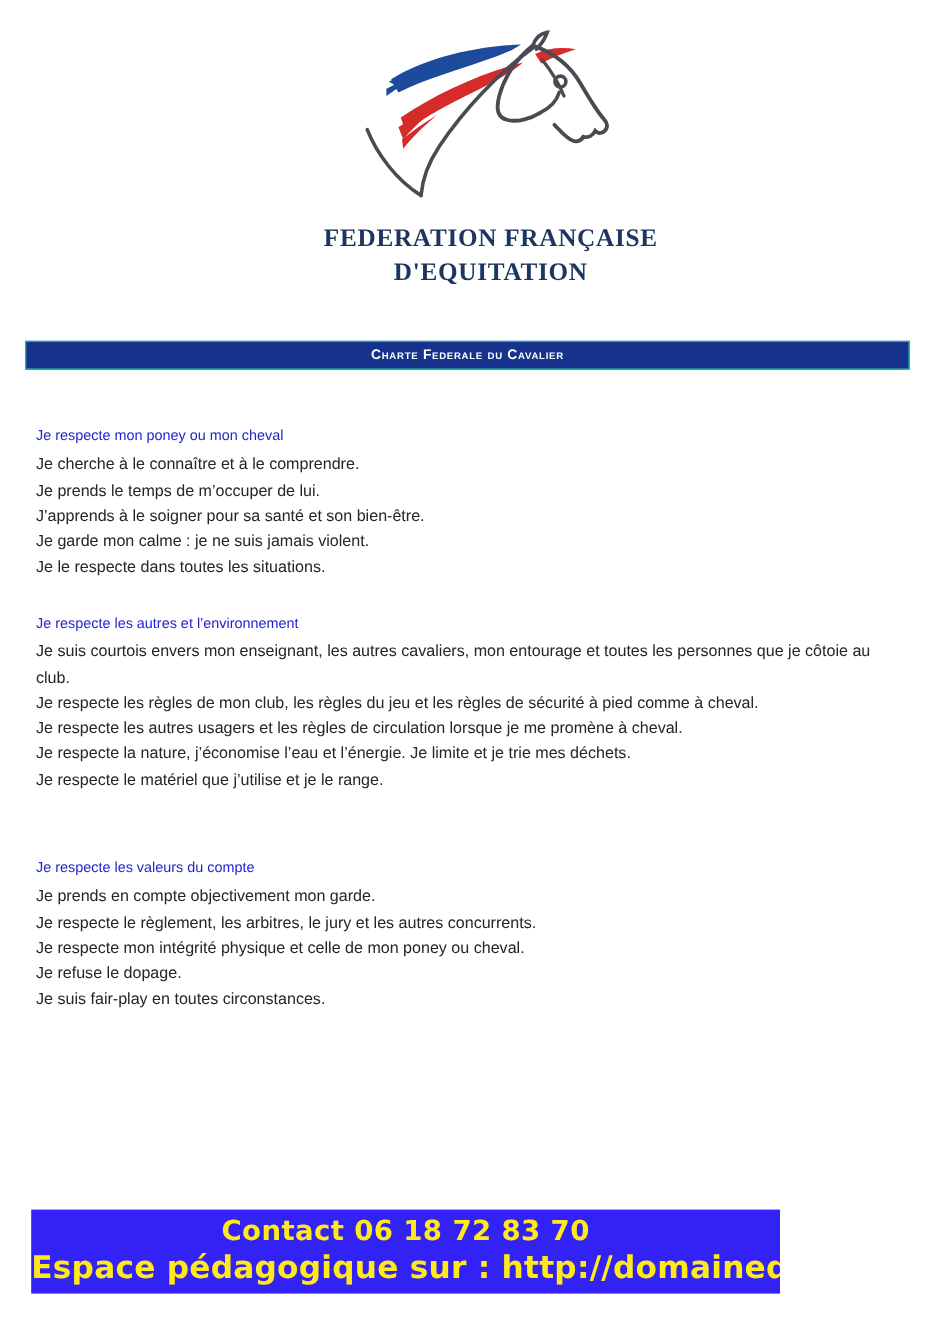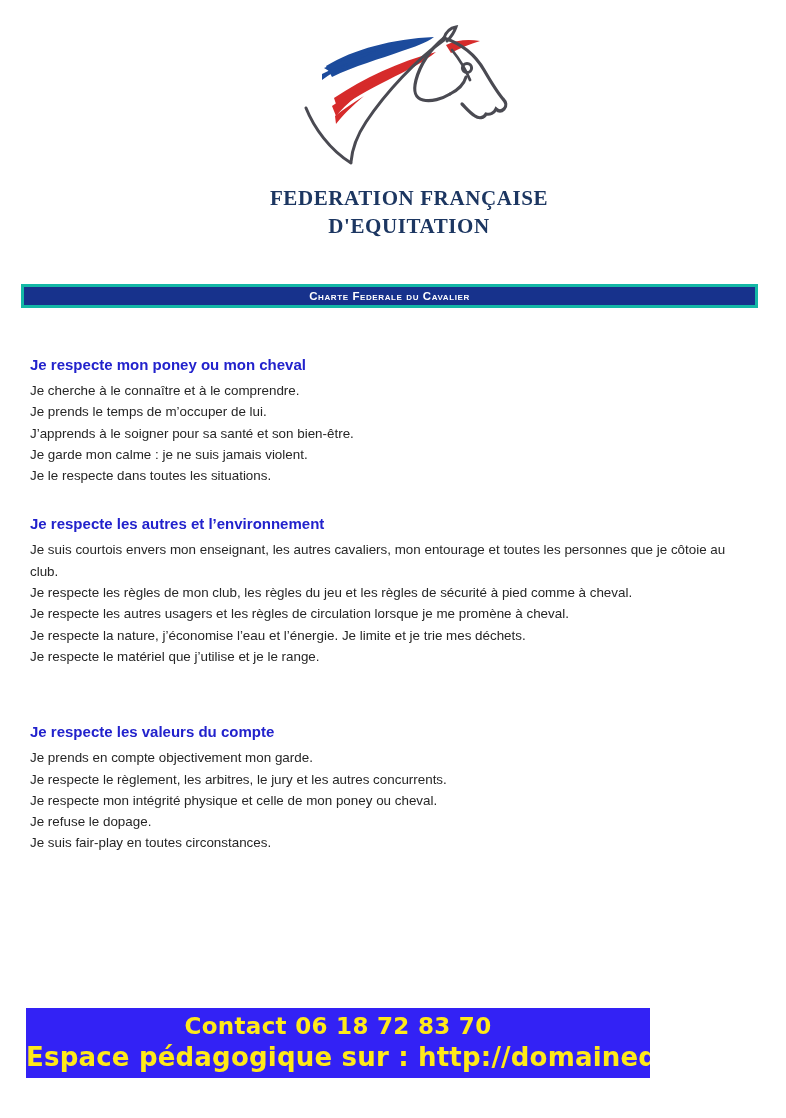--- a/index.html
+++ b/index.html
@@ -48,21 +48,21 @@
   }
 
   
   .title-bar {
     position: absolute;
     left: 21px;
     top: 284px;
     width: 737px;
     height: 24px;
     background: #17328c;
-    border: 3px solid #14b8a6;
+    border: 1px solid #14b8a6;
     box-sizing: border-box;
     display: flex;
     align-items: center;
     justify-content: center;
   }
   .title-bar-text {
     color: #ffffff;
     font-family: "Liberation Sans", sans-serif;
     font-size: 11.5px;
     font-weight: 700;
@@ -73,22 +73,22 @@
   
   .content {
     position: absolute;
     left: 30px;
     top: 356px;
     width: 726px;
   }
   .section { margin: 0; }
   .section-heading {
     color: #2222cc;
-    font-size: 15px;
-    font-weight: 700;
+    font-size: 12px;
+    font-weight: 400;
     line-height: 1.2;
     margin: 0;
   }
   .section-lines {
     margin-top: 6px;
     color: #262626;
     font-size: 13.4px;
     line-height: 21.3px;
   }
   .section-lines p {

